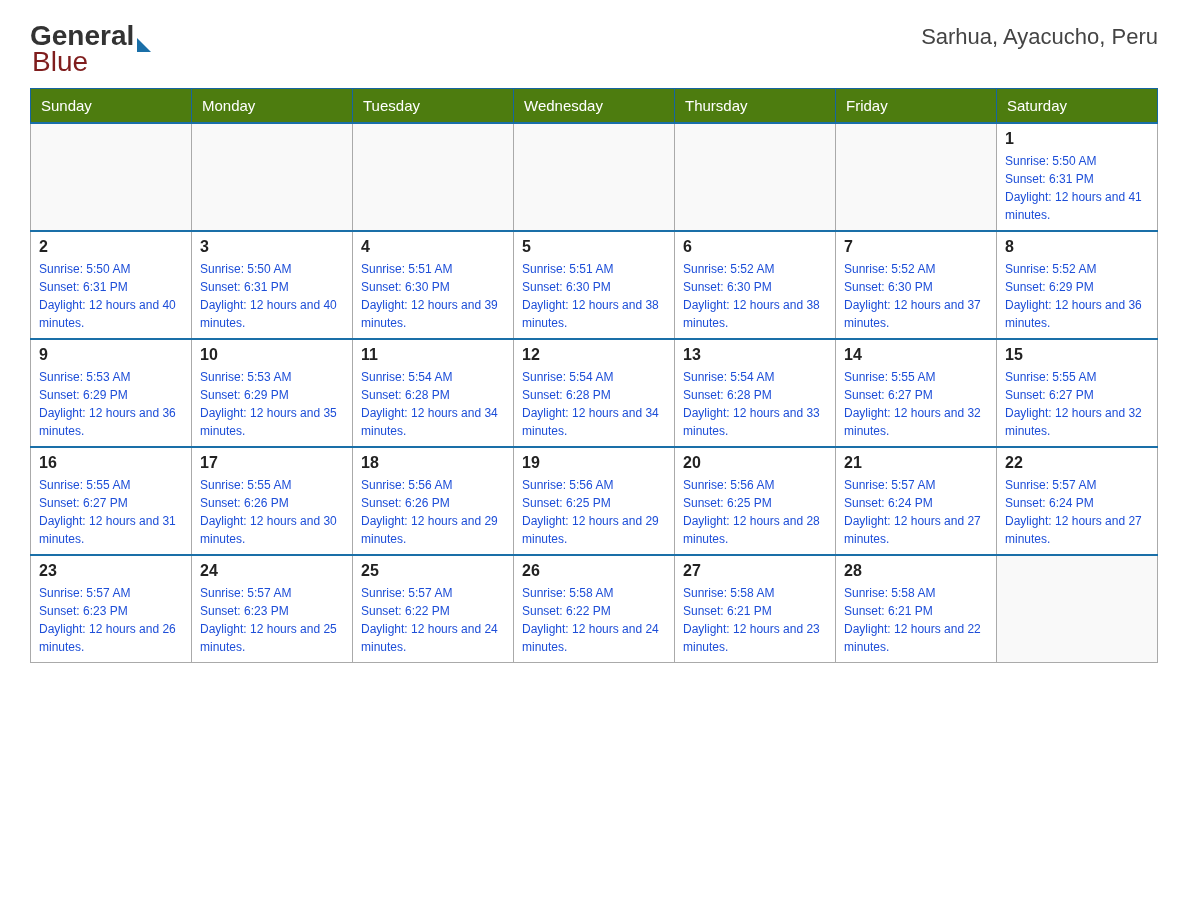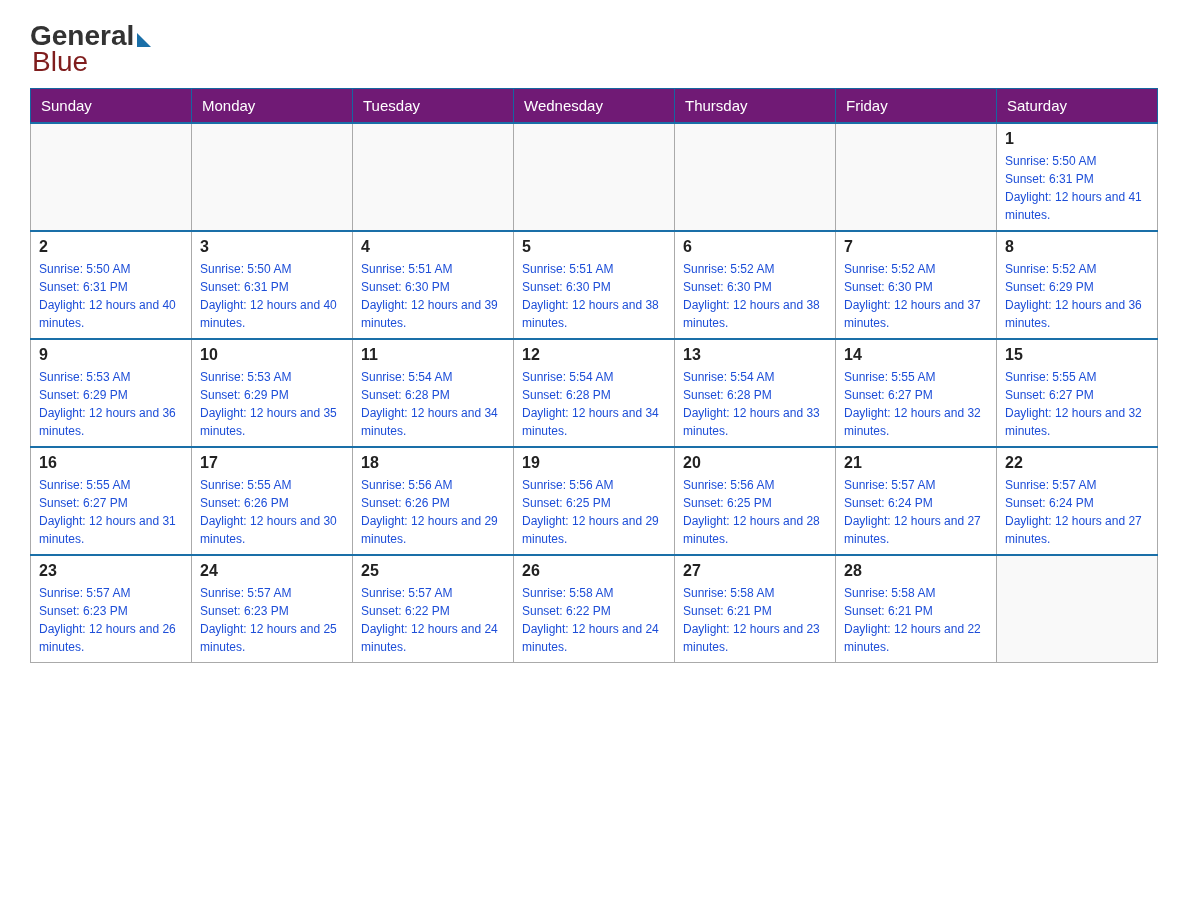--- a/index.html
+++ b/index.html
@@ -16,21 +16,21 @@
       align-items: flex-start;
       margin-bottom: 10px;
     }
     .logo {
       display: flex;
       flex-direction: column;
       align-items: flex-start;
     }
     .logo-top {
       display: flex;
-      align-items: center;
+      align-items: flex-end;
     }
     .logo-general {
       font-size: 28px;
       font-weight: bold;
       color: #333;
     }
     .logo-arrow {
       width: 0;
       height: 0;
       border-left: 14px solid #1a6fa8;
@@ -59,21 +59,21 @@
       font-size: 22px;
       color: #444;
       margin-top: 4px;
     }
     .calendar {
       width: 100%;
       border-collapse: collapse;
       margin-top: 10px;
     }
     .calendar th {
-      background-color: #701a75;
+      background-color: #4d7c0f;
       color: #fff;
       font-size: 15px;
       font-weight: normal;
       padding: 8px 10px;
       text-align: left;
       border: 1px solid #1a6fa8;
     }
     .calendar td {
       vertical-align: top;
       border: 1px solid #aaa;
@@ -109,20 +109,21 @@
 
 <div class="header">
   <div class="logo">
     <div class="logo-top">
       <span class="logo-general">General</span>
       <div class="logo-arrow"></div>
     </div>
     <span class="logo-blue">Blue</span>
   </div>
   <div class="title-block">
+    <div class="calendar-subtitle">Sarhua, Ayacucho, Peru</div>
   </div>
 </div>
 
 <table class="calendar">
   <thead>
     <tr>
     <th>Sunday</th>
         <th>Monday</th>
         <th>Tuesday</th>
         <th>Wednesday</th>

